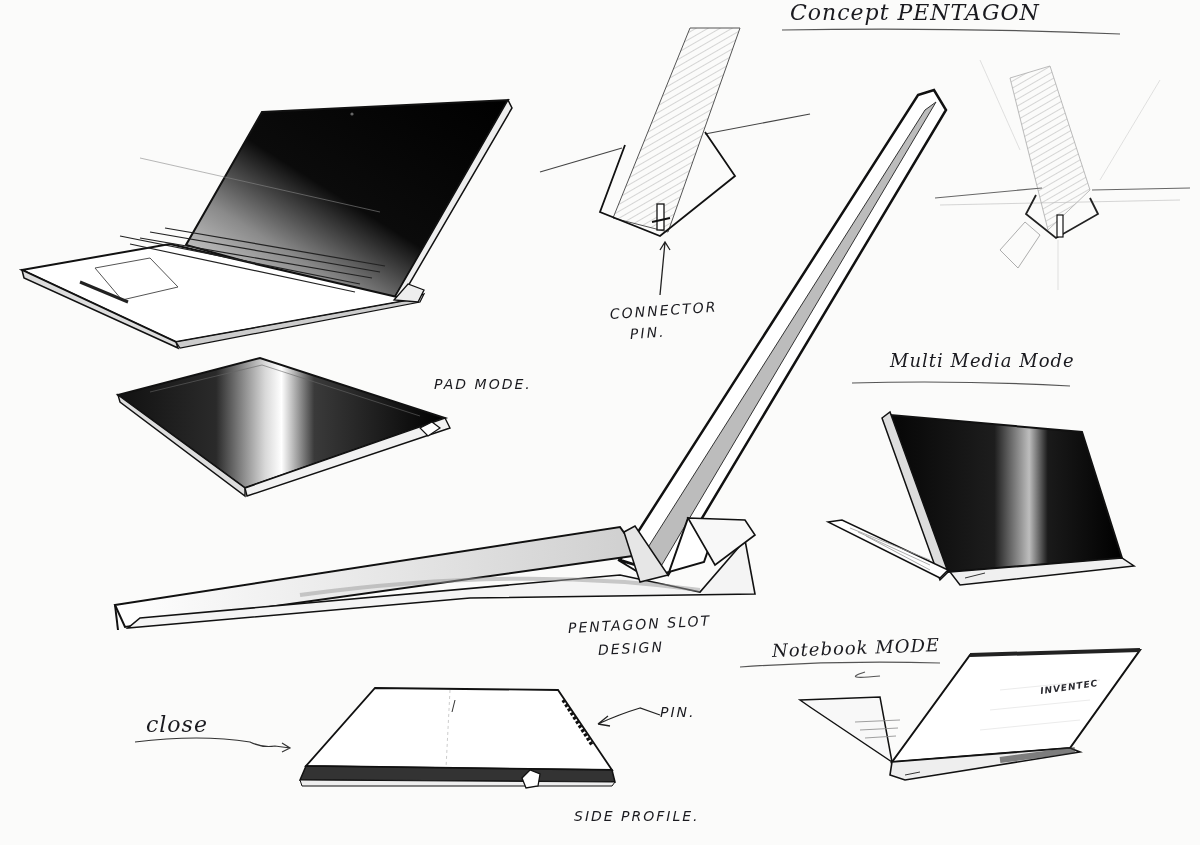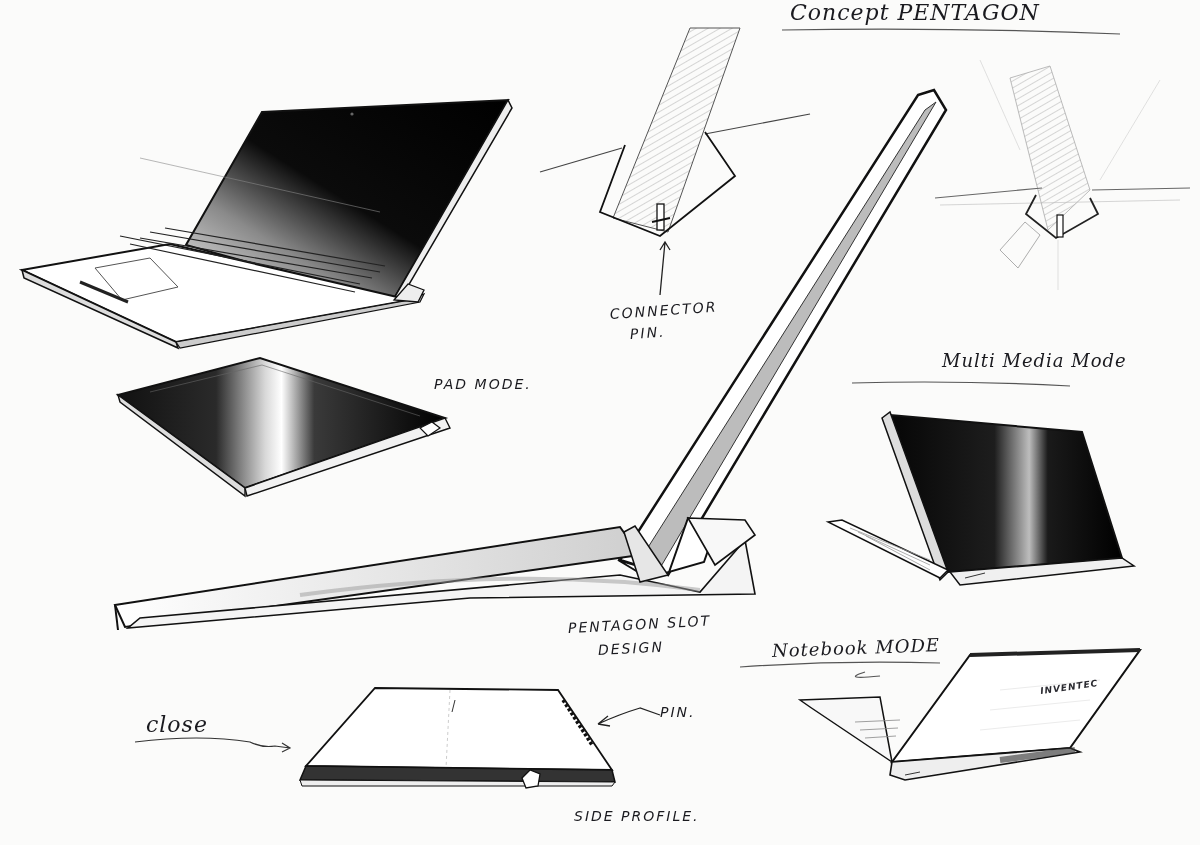--- a/index.html
+++ b/index.html
@@ -189,21 +189,21 @@
     </g>
   </svg>
 
   <div class="label script big" style="left:790px; top:0px;font-style:italic;">Concept PENTAGON</div>
 
   <div class="label caps small" style="left:610px; top:306px; transform:rotate(-4deg);">CONNECTOR</div>
   <div class="label caps small" style="left:630px; top:326px; transform:rotate(-4deg);">PIN.</div>
 
   <div class="label caps small" style="left:434px; top:376px;">PAD MODE.</div>
 
-  <div class="label script med" style="left:942px; top:350px;">Multi Media Mode</div>
+  <div class="label script med" style="left:890px; top:350px;">Multi Media Mode</div>
 
   <div class="label caps small" style="left:568px; top:620px; transform:rotate(-3deg);">PENTAGON SLOT</div>
   <div class="label caps small" style="left:598px; top:642px; transform:rotate(-3deg);">DESIGN</div>
 
   <div class="label script med" style="left:772px; top:640px; transform:rotate(-2deg);">Notebook MODE</div>
 
   <div class="label script big" style="left:146px; top:712px;">close</div>
 
   <div class="label caps small" style="left:660px; top:704px;">PIN.</div>
 

